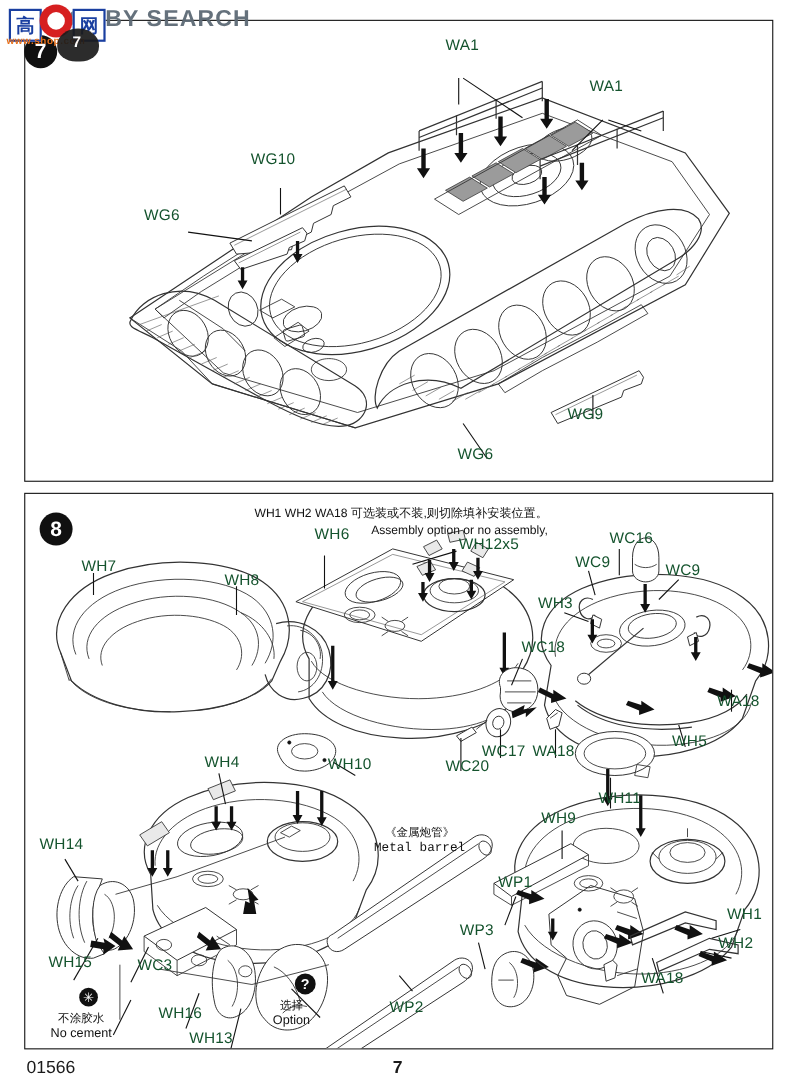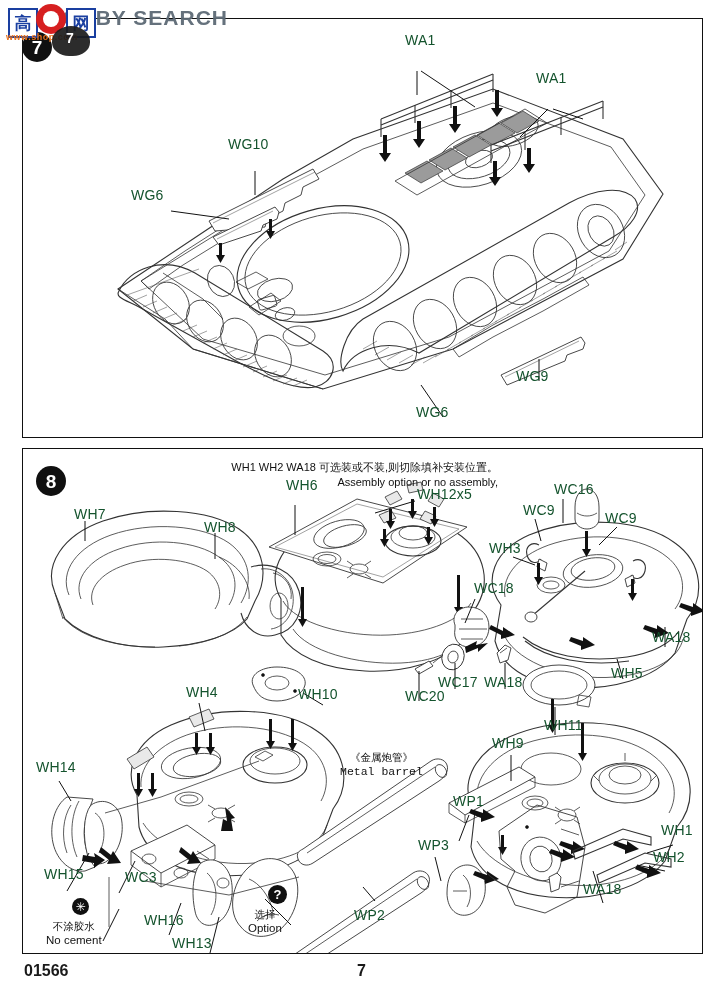--- a/index.html
+++ b/index.html
@@ -53,21 +53,21 @@
     background:#101010;color:#fff;font-size:12px;
     display:flex;align-items:center;justify-content:center;
   }
   .cap{
     position:absolute;text-align:center;font-size:11.5px;line-height:1.25;
     color:#111;white-space:nowrap;
   }
   .cap .cn{font-size:10.5px;display:block;}
 
   
-  #kit-number{position:absolute;left:24px;top:962px;font-size:16px;font-weight:bold;}
+  #kit-number{position:absolute;left:24px;top:962px;font-size:16px;font-weight:normal;}
   #page-number{position:absolute;left:0;right:0;top:962px;text-align:center;font-size:16px;font-weight:bold;}
 
   
   #watermark{position:absolute;left:4px;top:2px;width:230px;height:40px;pointer-events:none;}
   #wm-text{
     position:absolute;left:42px;top:4px;font-size:21px;font-weight:bold;
     color:#5d6a75;letter-spacing:1px;opacity:.95;
   }
   .wm-box{
     position:absolute;top:6px;width:26px;height:26px;border:2px solid #1a3fa0;

